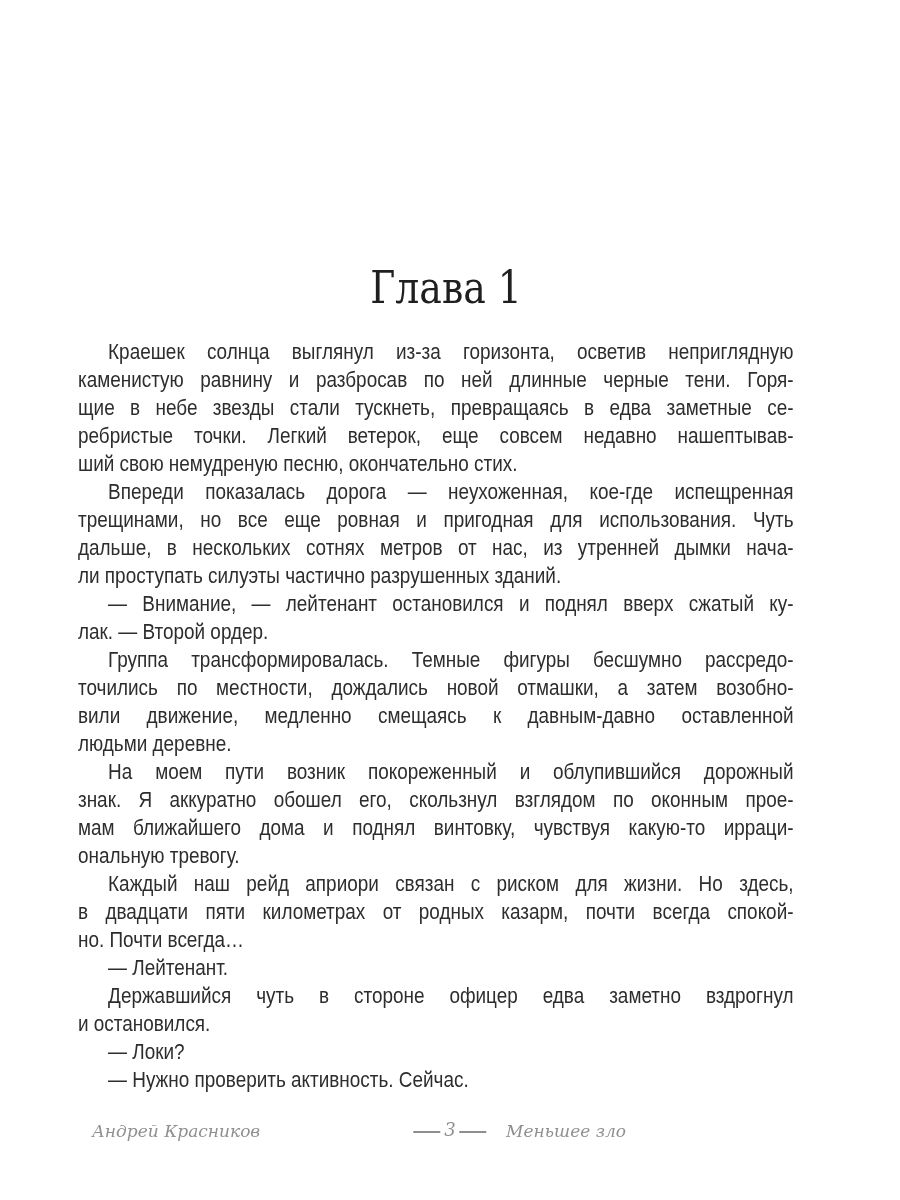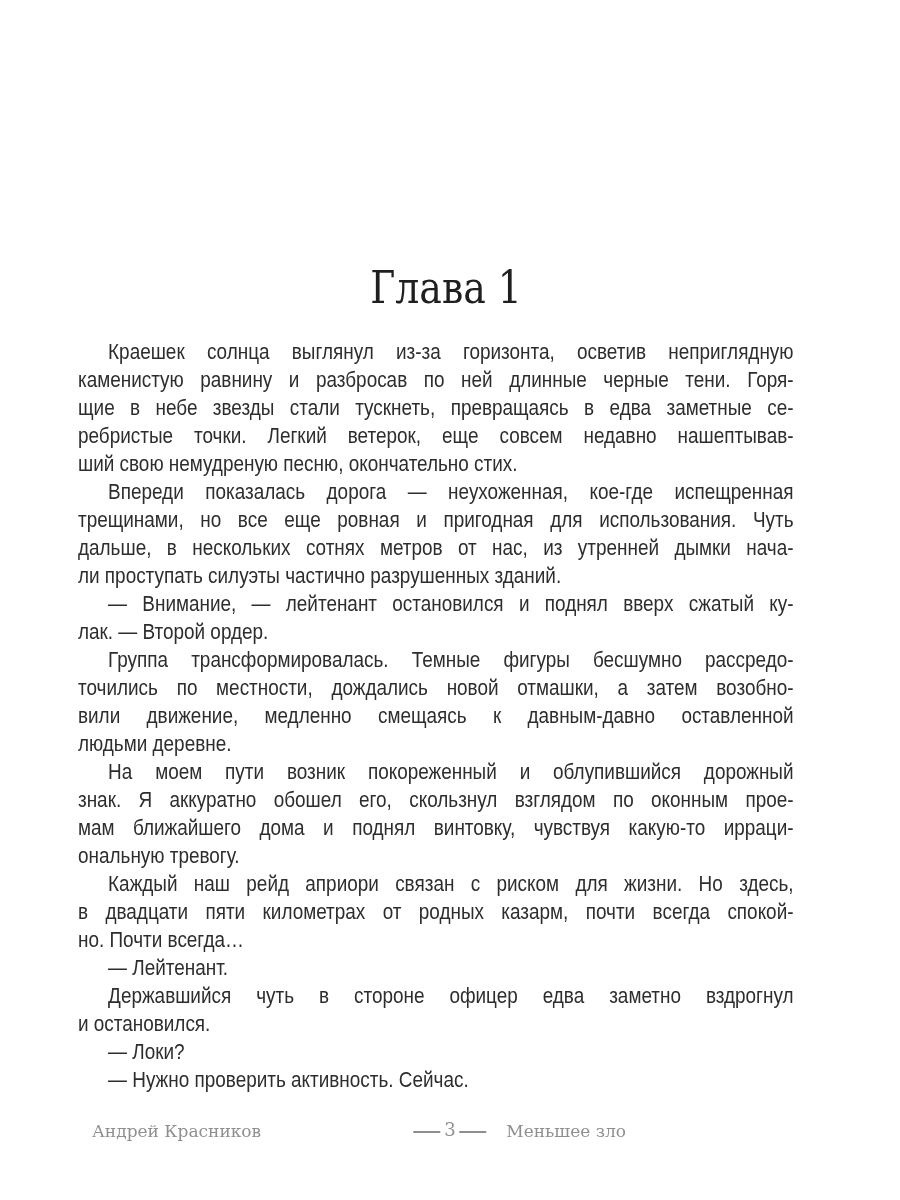--- a/index.html
+++ b/index.html
@@ -43,20 +43,21 @@
   .ln.first { text-indent: 35px; }
   .ln.last { text-align-last: left; }
   .footer {
     position: absolute;
     top: 1118px;
     left: 0;
     width: 734px;
     height: 32px;
     color: #8f8f8f;
     font-family: "DejaVu Serif", serif;
+    font-style: italic;
     font-size: 17px;
   }
   .f-left  { position: absolute; left: 92px;  top: 3px; }
   .f-right { position: absolute; right: 108px; top: 3px; }
   .f-center {
     position: absolute;
     left: 450px;
     top: 1px;
     transform: translateX(-50%);
     white-space: nowrap;

